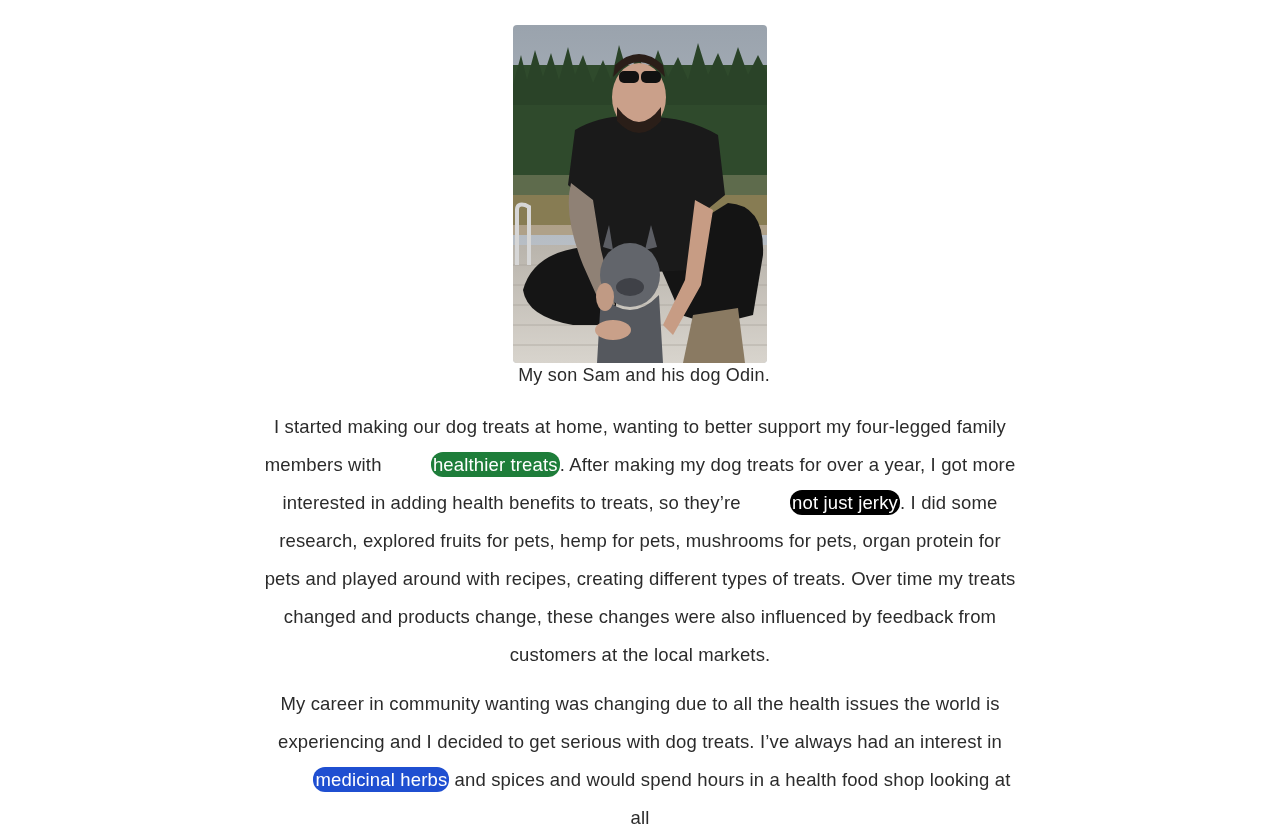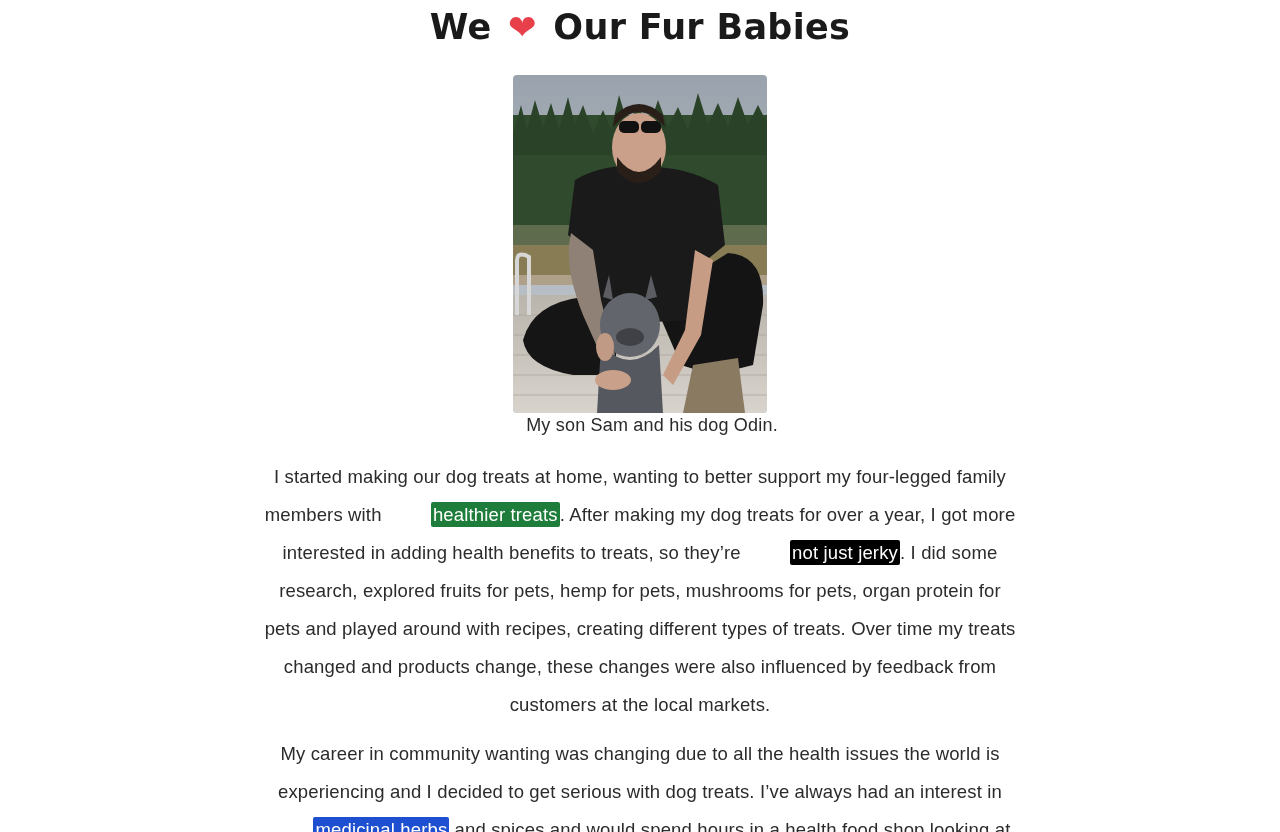--- a/index.html
+++ b/index.html
@@ -50,21 +50,21 @@
       display: block;
     }
     .caption {
       font-family: "Liberation Sans", sans-serif;
       font-size: 18px;
       color: #2a2a2a;
       margin-top: 2px;
       white-space: nowrap;
       letter-spacing: 0.2px;
       position: relative;
-      left: 12px;
+      left: 4px;
     }
     .content {
       width: 760px;
       margin: 0 auto;
       text-align: center;
       font-family: "Liberation Sans", sans-serif;
       font-size: 18.5px;
       line-height: 38px;
       color: #2b2b2b;
       letter-spacing: 0.15px;
@@ -74,34 +74,33 @@
     }
     .content p.p1 {
       margin-top: 22px;
     }
     .content p.p2 {
       margin-top: 11px;
     }
     .hl {
       color: #ffffff;
       padding: 2px 2px;
-      border-radius: 2px;
+      border-radius: 12px;
       font-weight: normal;
       margin-left: 44px;
     }
     .hl-green { background: #1e7d3a; }
     .hl-red { background: #000000; }
     .hl-blue { background: #1f4fd1; }
   </style>
 </head>
 <body>
 
 <div class="page">
 
-  <h1 class="title"><span>We</span> <span class="heart">❤</span> <span>Our Fur Babies</span></h1>
 
   <div class="figure">
     <svg class="photo" viewBox="0 0 254 338" width="254" height="338" xmlns="http://www.w3.org/2000/svg">
       <defs>
         <linearGradient id="sky" x1="0" y1="0" x2="0" y2="1">
           <stop offset="0" stop-color="#9aa3ad"></stop>
           <stop offset="1" stop-color="#c7ccd2"></stop>
         </linearGradient>
         <linearGradient id="ground" x1="0" y1="0" x2="0" y2="1">
           <stop offset="0" stop-color="#b9b4ac"></stop>

